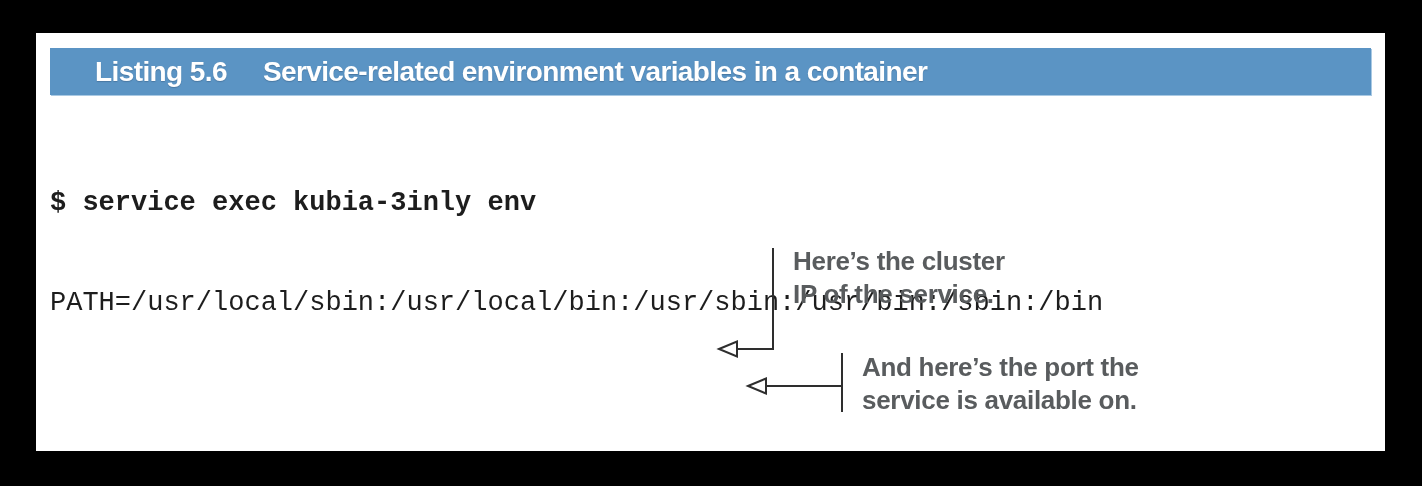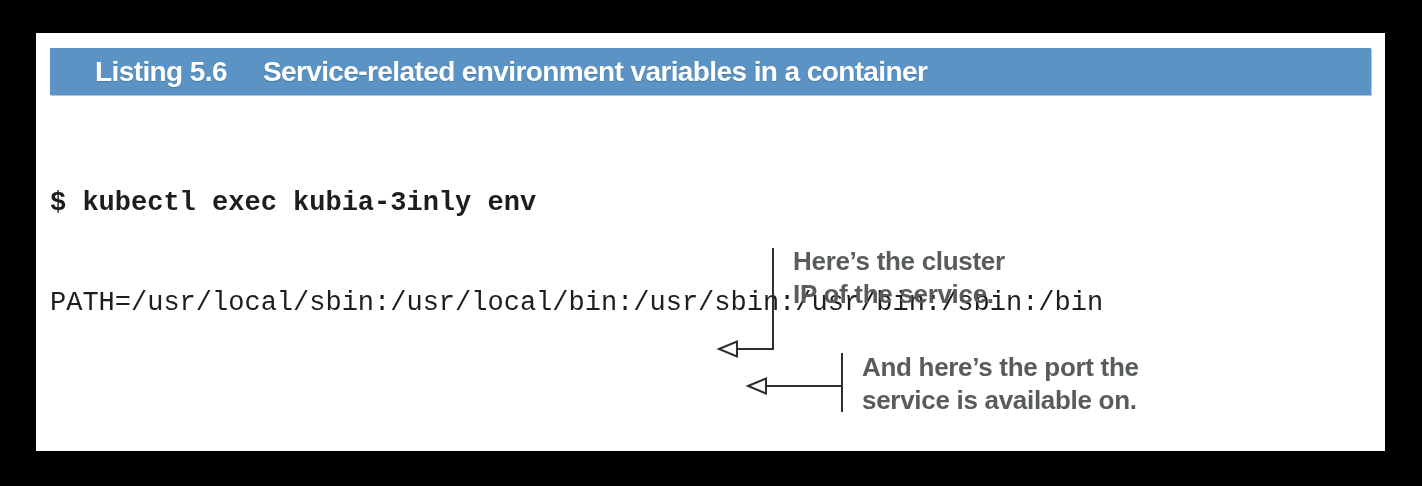--- a/index.html
+++ b/index.html
@@ -96,21 +96,21 @@
 
 <div class="page">
   <div class="panel">
 
     <div class="header-bar">
       <span class="h-label">Listing 5.6</span>
       <span class="h-title">Service-related environment variables in a container</span>
     </div>
 
     <div class="code">
-      <div class="line cmd">$ kubectl exec kubia-3inly env</div>
+      <div class="line cmd">$ service exec kubia-3inly env</div>
       <div class="line">PATH=/usr/local/sbin:/usr/local/bin:/usr/sbin:/usr/bin:/sbin:/bin</div>
       
       
       
       
       
       
     </div>
 
     <svg class="arrows" viewBox="0 0 1349 418" xmlns="http://www.w3.org/2000/svg">

